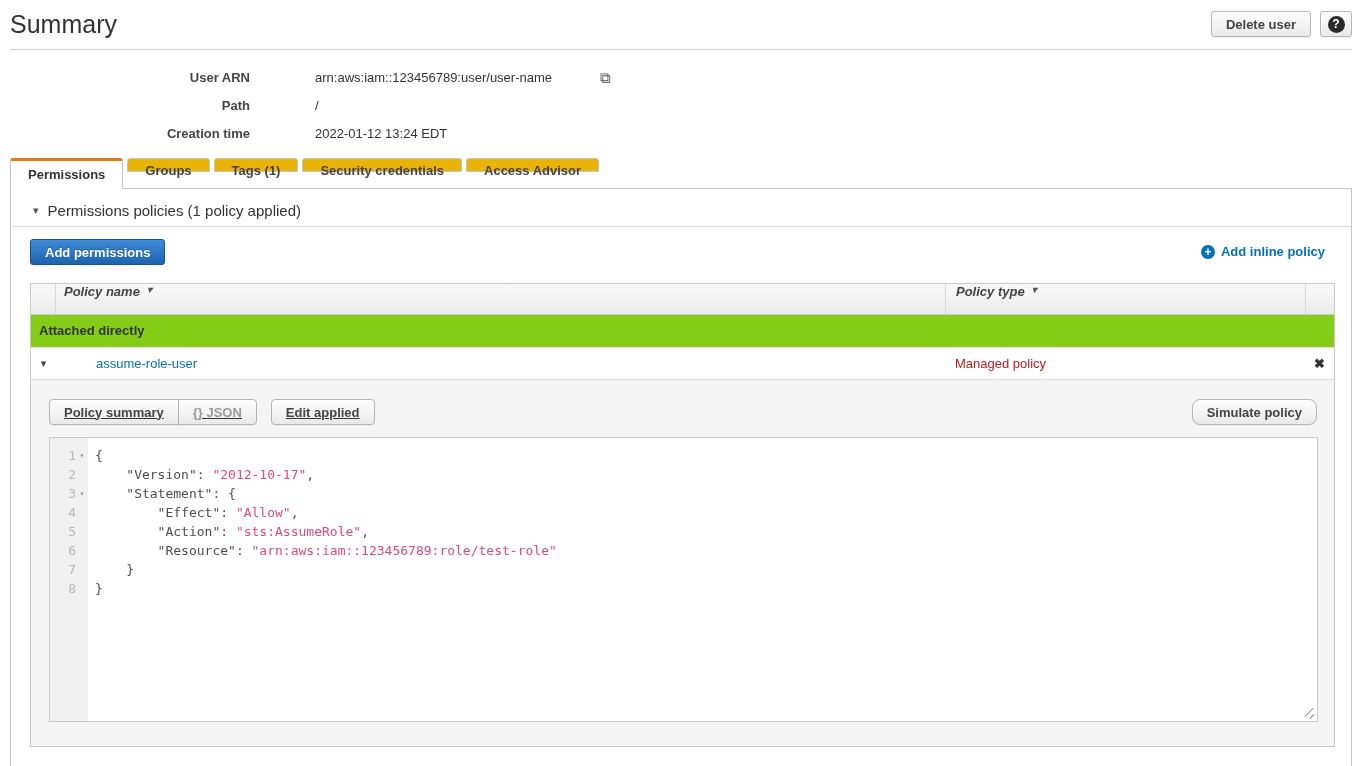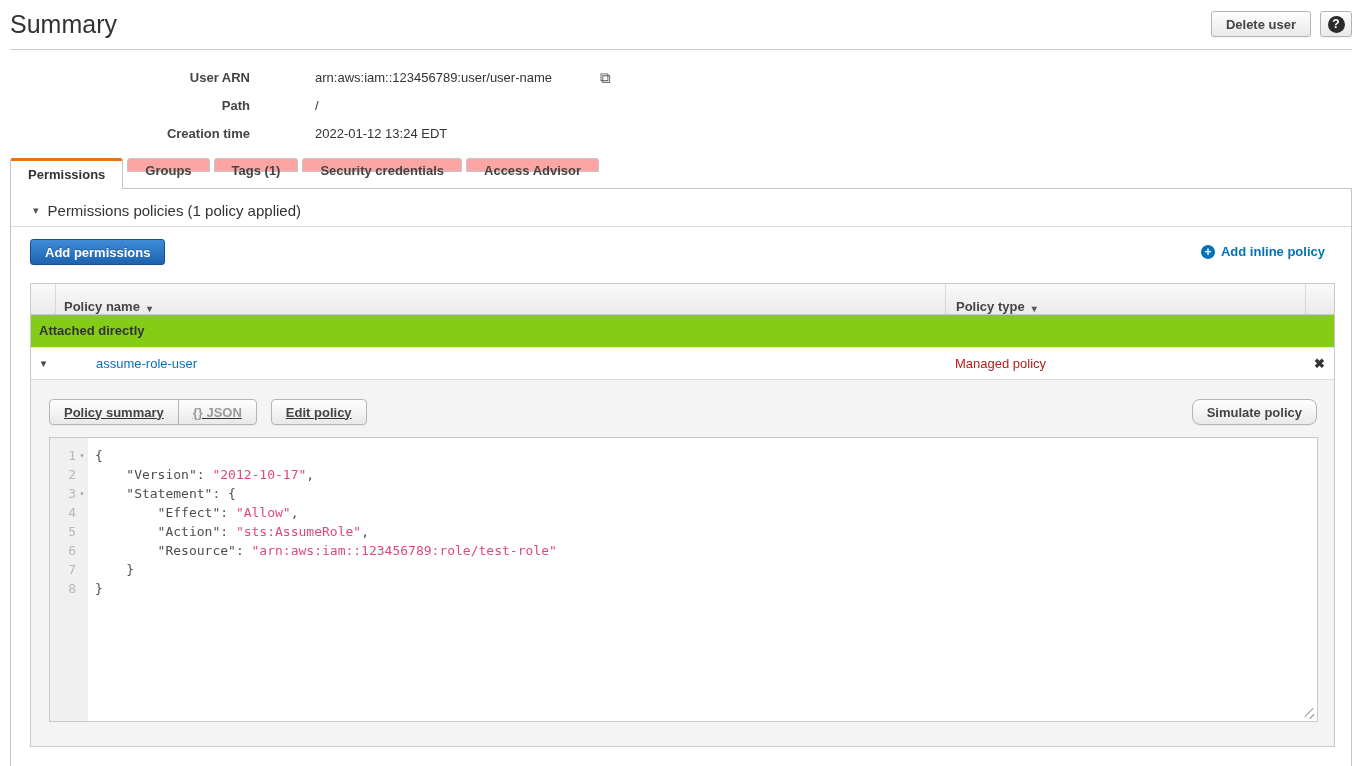--- a/index.html
+++ b/index.html
@@ -27,21 +27,21 @@
   .title-divider{position:absolute;top:49px;left:10px;right:10px;border-top:1px solid #ccc;}
   
   .user-info{position:absolute;top:63px;left:10px;}
   .info-row{display:flex;align-items:center;height:28px;gap:40px;}
   .info-label{width:240px;text-align:right;font-weight:bold;color:#444;}
   .info-value{margin-left:25px;color:#333;}
   .copy-icon{margin-left:8px;font-size:15px;color:#545454;cursor:pointer;line-height:1;}
   
   .tabs{position:absolute;left:10px;top:158px;height:31px;display:flex;align-items:flex-start;gap:4px;z-index:3;}
   .tab{
-    height:14px;line-height:23px;padding:0 17px;background:#fca5a5;
+    height:14px;line-height:23px;padding:0 17px;background:#eab308;
     border:1px solid #c5c5c5;border-radius:3px 3px 0 0;
     font-weight:bold;color:#444;cursor:pointer;white-space:nowrap;
   }
   .tab.active{
     height:31px;line-height:27px;background:#fff;color:#333;
     border-top:3px solid #e87511;border-bottom:none;cursor:default;
   }
   
   .tab-panel{position:absolute;top:188px;left:10px;right:10px;bottom:0;
     background:#fff;border:1px solid #c5c5c5;border-bottom:none;z-index:1;}
@@ -55,21 +55,21 @@
     text-shadow:0 -1px 0 rgba(0,0,0,.25);
   }
   .inline-policy-link{position:absolute;top:55px;right:26px;display:flex;align-items:center;gap:6px;
     color:#0073bb;font-weight:bold;cursor:pointer;text-decoration:none;}
   .plus-circle{width:14px;height:14px;border-radius:50%;background:#0073bb;color:#fff;
     display:flex;align-items:center;justify-content:center;font-size:12px;font-weight:bold;line-height:1;}
   
   .policy-table{position:absolute;top:94px;left:19px;width:1305px;border:1px solid #c9c9c9;background:#fff;}
   .thead{display:flex;align-items:stretch;height:31px;
     background:linear-gradient(#f9f9f9,#ebebeb);border-bottom:1px solid #c9c9c9;font-weight:bold;color:#444;}
-  .th{display:flex;align-items:flex-end;}
+  .th{display:flex;align-items:flex-start;font-style:italic;}
   .col-expand{width:25px;border-right:1px solid #d8d8d8;}
   .col-name{flex:1;padding-left:8px;}
   .col-type{width:360px;border-left:1px solid #d8d8d8;padding-left:10px;}
   .col-actions{width:29px;border-left:1px solid #d8d8d8;}
   .sort-icon{margin-left:7px;font-size:10px;color:#555;}
   .group-row{height:33px;line-height:32px;background:#84cc16;padding-left:8px;
     font-weight:bold;color:#333;border-bottom:1px solid #e6e6e6;}
   .policy-row{display:flex;align-items:center;height:32px;background:#fff;border-bottom:1px solid #dcdcdc;}
   .row-expand{width:25px;text-align:center;font-size:11px;color:#444;cursor:pointer;}
   .row-name{flex:1;padding-left:40px;}
@@ -177,21 +177,21 @@
         <span class="row-expand">▾</span>
         <span class="row-name"><a class="policy-link">assume-role-user</a></span>
         <span class="row-type">Managed policy</span>
         <span class="row-actions"><span class="remove-icon">✖</span></span>
       </div>
 
       <div class="detail">
         <div class="detail-buttons">
           <button class="btn seg-left">Policy summary</button>
           <button class="btn seg-right">{} JSON</button>
-          <button class="btn btn-edit">Edit policy</button>
+          <button class="btn btn-edit">Edit applied</button>
         </div>
         <button class="btn btn-simulate">Simulate policy</button>
 
         <div class="editor">
           <div class="gutter" id="editor-gutter">
               <div class="g-line">
                 <span class="g-num">1</span>
                 <span class="g-fold">▾</span>
               </div>
               <div class="g-line">

